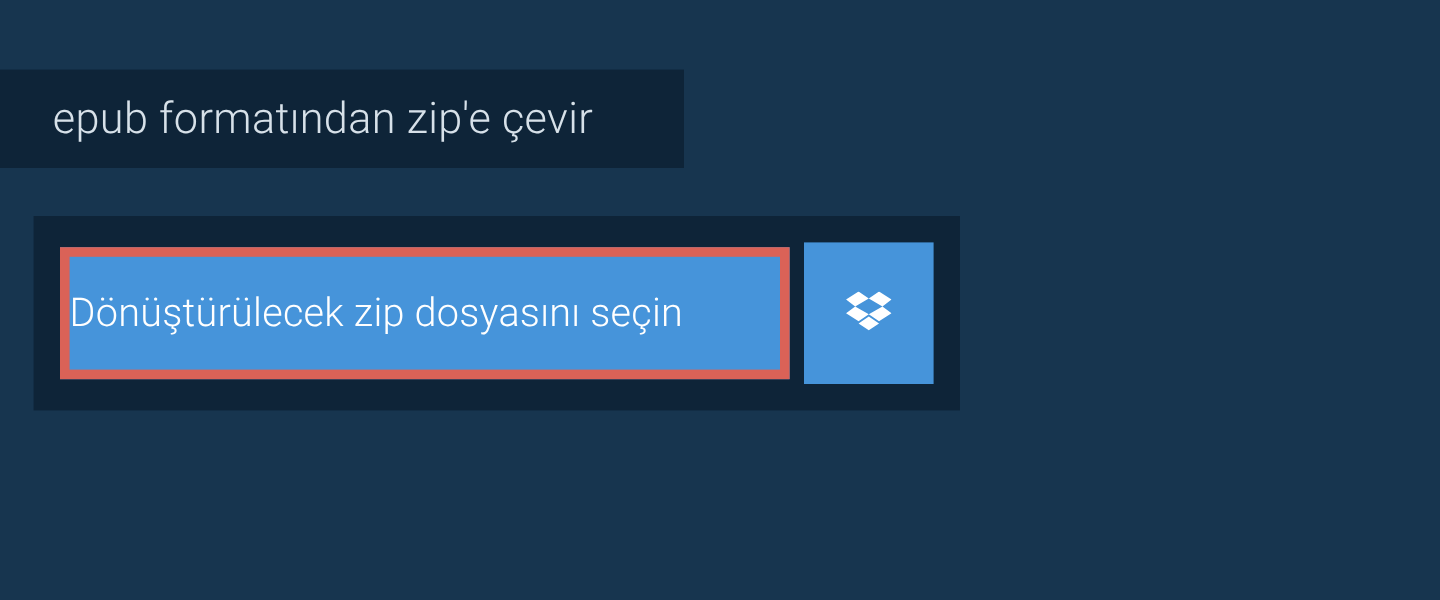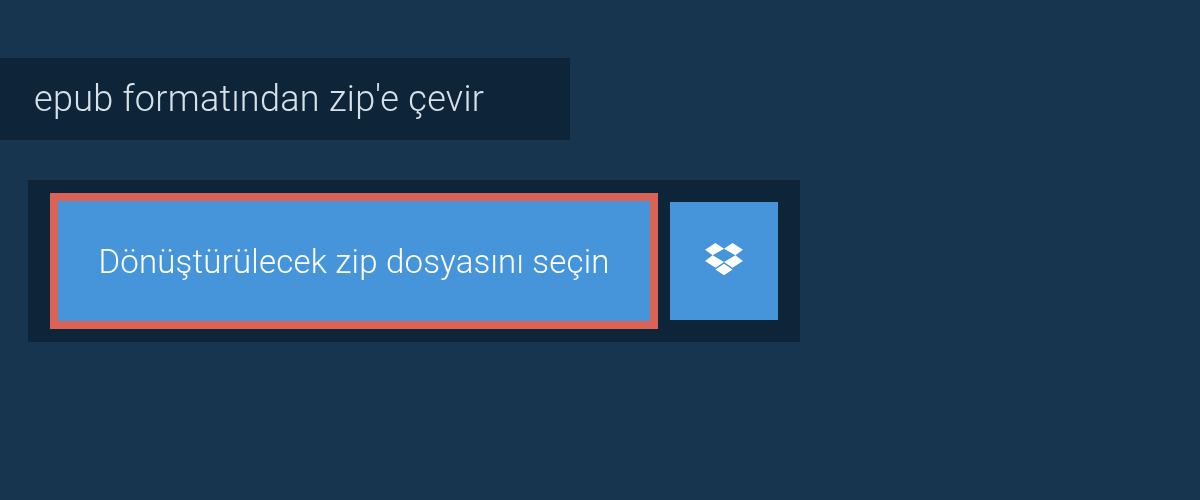--- a/index.html
+++ b/index.html
@@ -21,47 +21,47 @@
     }
     .header-bar {
       position: absolute;
       left: 0;
       top: 58px;
       width: 570px;
       height: 82px;
       background: #0e2438;
       display: flex;
       align-items: center;
-      padding-left: 34px;
+      padding-left: 44px;
     }
     .header-text {
       color: #d7e1e9;
       font-size: 36px;
       font-weight: 300;
       letter-spacing: 0.3px;
     }
     .upload-panel {
       position: absolute;
       left: 28px;
       top: 180px;
       width: 772px;
       height: 162px;
       background: #0e2438;
       display: flex;
       align-items: center;
       padding: 22px;
     }
     .select-file-btn {
-      height: 136px;
+      height: 110px;
       width: 608px;
       background: #4694da;
       border: 8px solid #da6257;
       display: flex;
       align-items: center;
-      justify-content: center;
+      justify-content: flex-start;
       cursor: pointer;
     }
     .select-file-label {
       color: #ffffff;
       font-size: 33px;
       font-weight: 300;
       letter-spacing: 0.2px;
     }
     .dropbox-btn {
       height: 118px;

